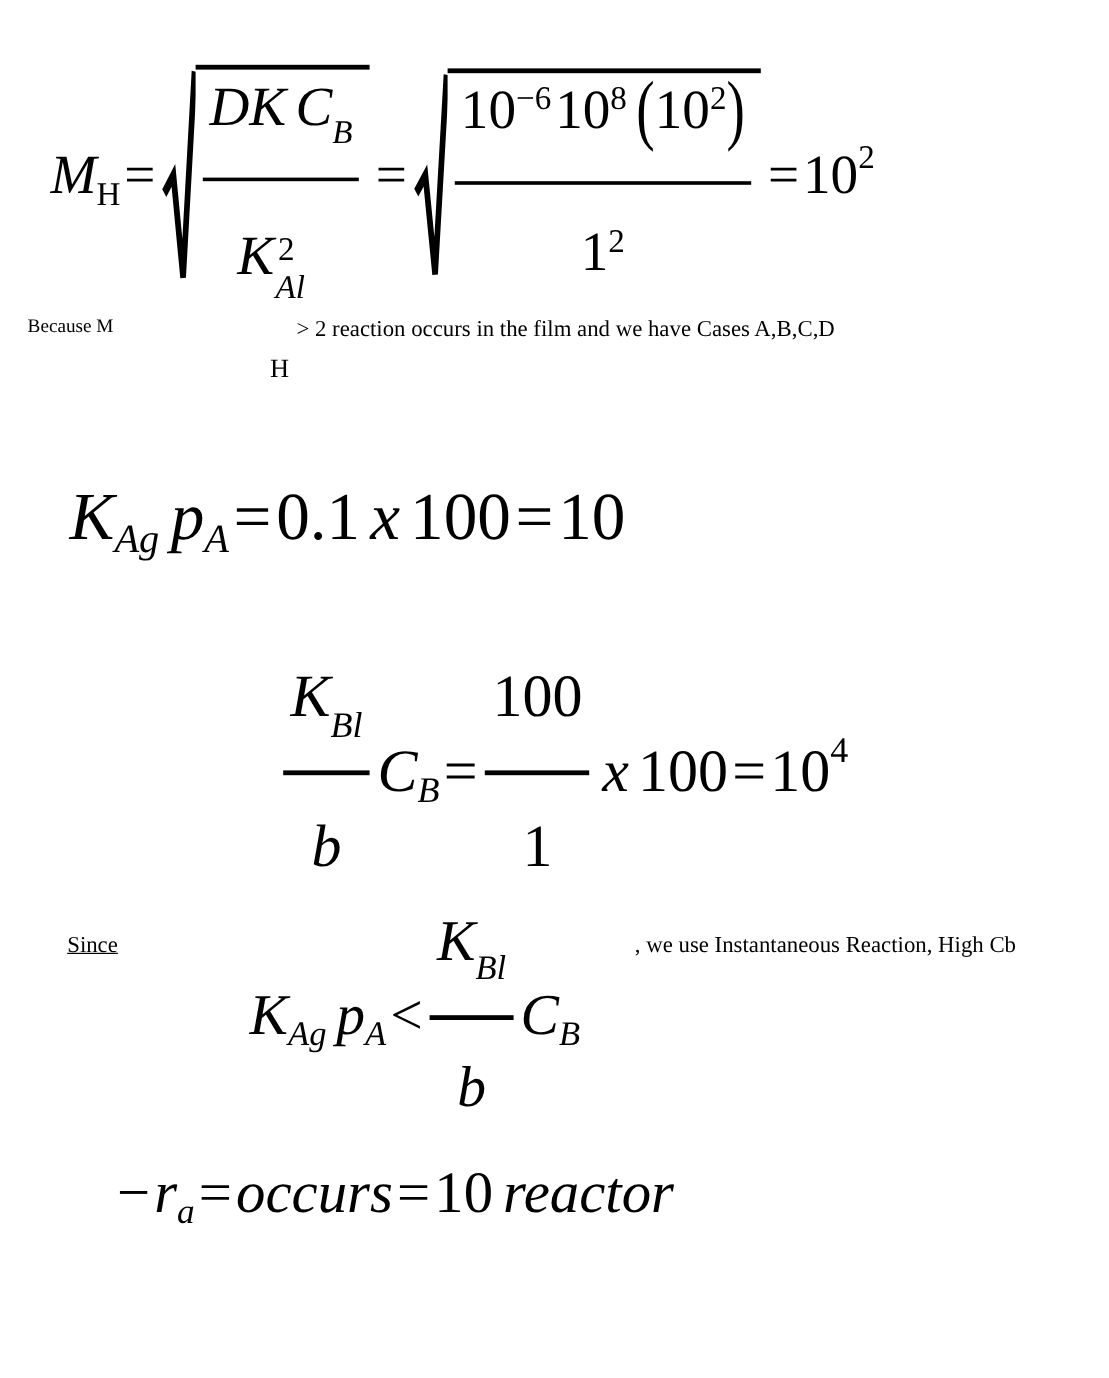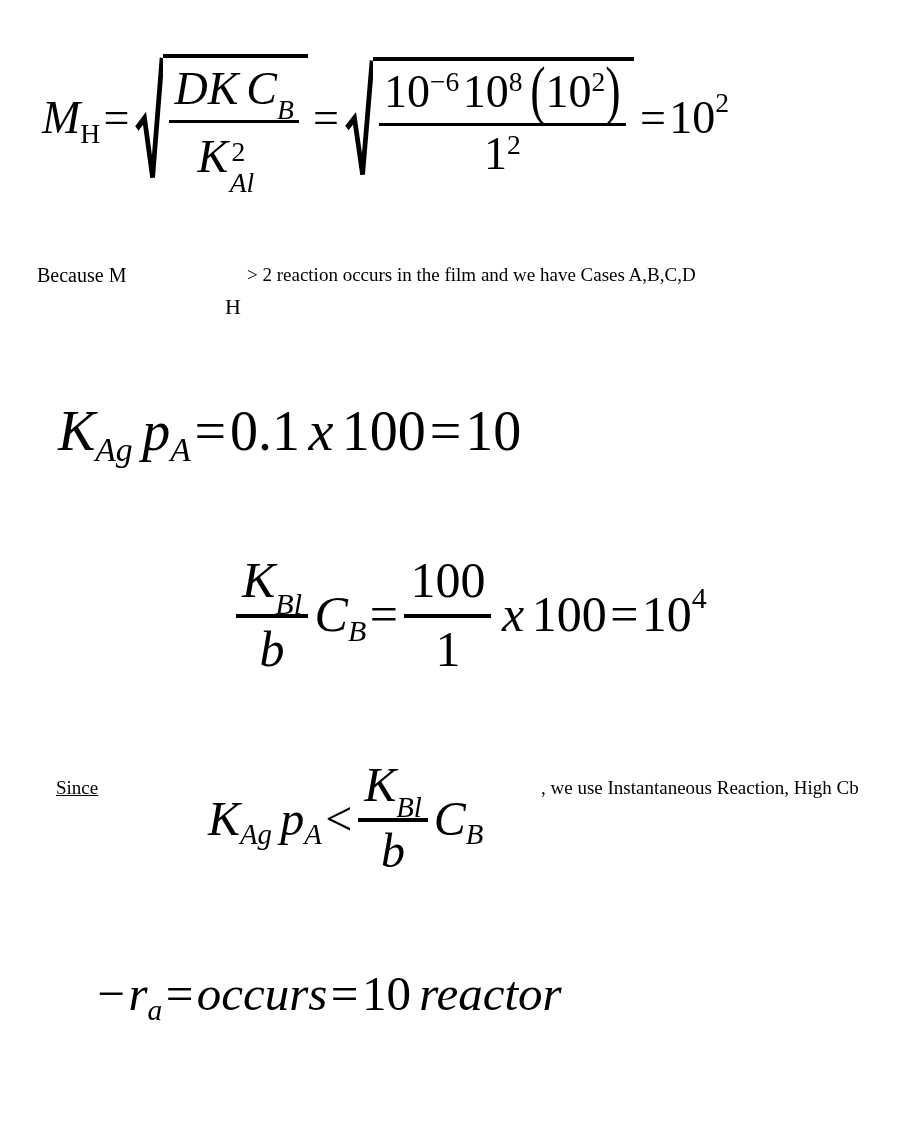--- a/index.html
+++ b/index.html
@@ -13,21 +13,21 @@
   .op{font-style:normal;margin:0 .07em;}
   .tms{margin:0 .15em;}
   .ml{margin-left:.17em;}
   .mls{margin-left:.07em;}
 
   .sub{font-size:.6em;line-height:1;position:relative;top:.55em;}
   .sub.up{font-style:normal;}
   .sup{font-size:.6em;line-height:1;position:relative;top:-.55em;font-style:normal;}
 
   
-  .frac{display:inline-flex;flex-direction:column;align-items:center;margin:0 .06em;}
+  .frac{display:inline-flex;flex-direction:column;align-items:center;margin:0 .06em;gap:28px;}
   .fnum,.fden{line-height:1.1;padding:0 .12em;display:inline-block;}
   .fnum{padding-bottom:.12em;}
   .fden{padding-top:.07em;}
   .fbar{align-self:stretch;height:0;border-top:.085em solid #000;}
 
   
   .sqrt{position:relative;display:inline-flex;padding-left:.62em;margin:0 .05em;}
   .radsign{position:absolute;left:0;top:0;width:.62em;height:100%;}
   .radsign path{stroke:#000;stroke-width:5;fill:none;}
   .radicand{display:flex;align-items:center;border-top:.09em solid #000;
@@ -39,28 +39,28 @@
   .s-sub{position:absolute;left:.05em;top:94%;font-size:.6em;line-height:1;text-align:right;}
 
   .paren{display:inline-block;font-style:normal;transform:scaleY(1.42);
          transform-origin:50% 55%;}
 
   
   .txt{position:absolute;line-height:1.2;white-space:nowrap;color:#000;}
 
   
   #eq-mh{left:42px;top:54px;font-size:46px;}
-  #because-prefix{left:23px;top:263px;font-size:20px;margin-left:14px;}
+  #because-prefix{left:23px;top:263px;font-size:16px;}
   #because-rest{left:247px;top:264px;font-size:19px;}
   #orphan-h{left:225px;top:294px;font-size:22px;}
   #eq-kagpa{left:58px;top:399px;font-size:56px;}
   #eq-kbl{left:233px;top:553px;font-size:50px;}
   #since-line{left:56px;top:777px;font-size:19px;text-decoration:underline;}
   #eq-ineq{left:208px;top:759px;font-size:48px;}
-  #conclusion-line{left:541px;top:777px;font-size:19px;}
+  #conclusion-line{left:529px;top:777px;font-size:19px;}
   #eq-rate{left:94px;top:966px;font-size:49px;}
 </style>
 </head>
 <body>
 
 <div class="page">
 
   <div class="eq" id="eq-mh">
     <span>M</span>
       <span class="sub up">H</span>

